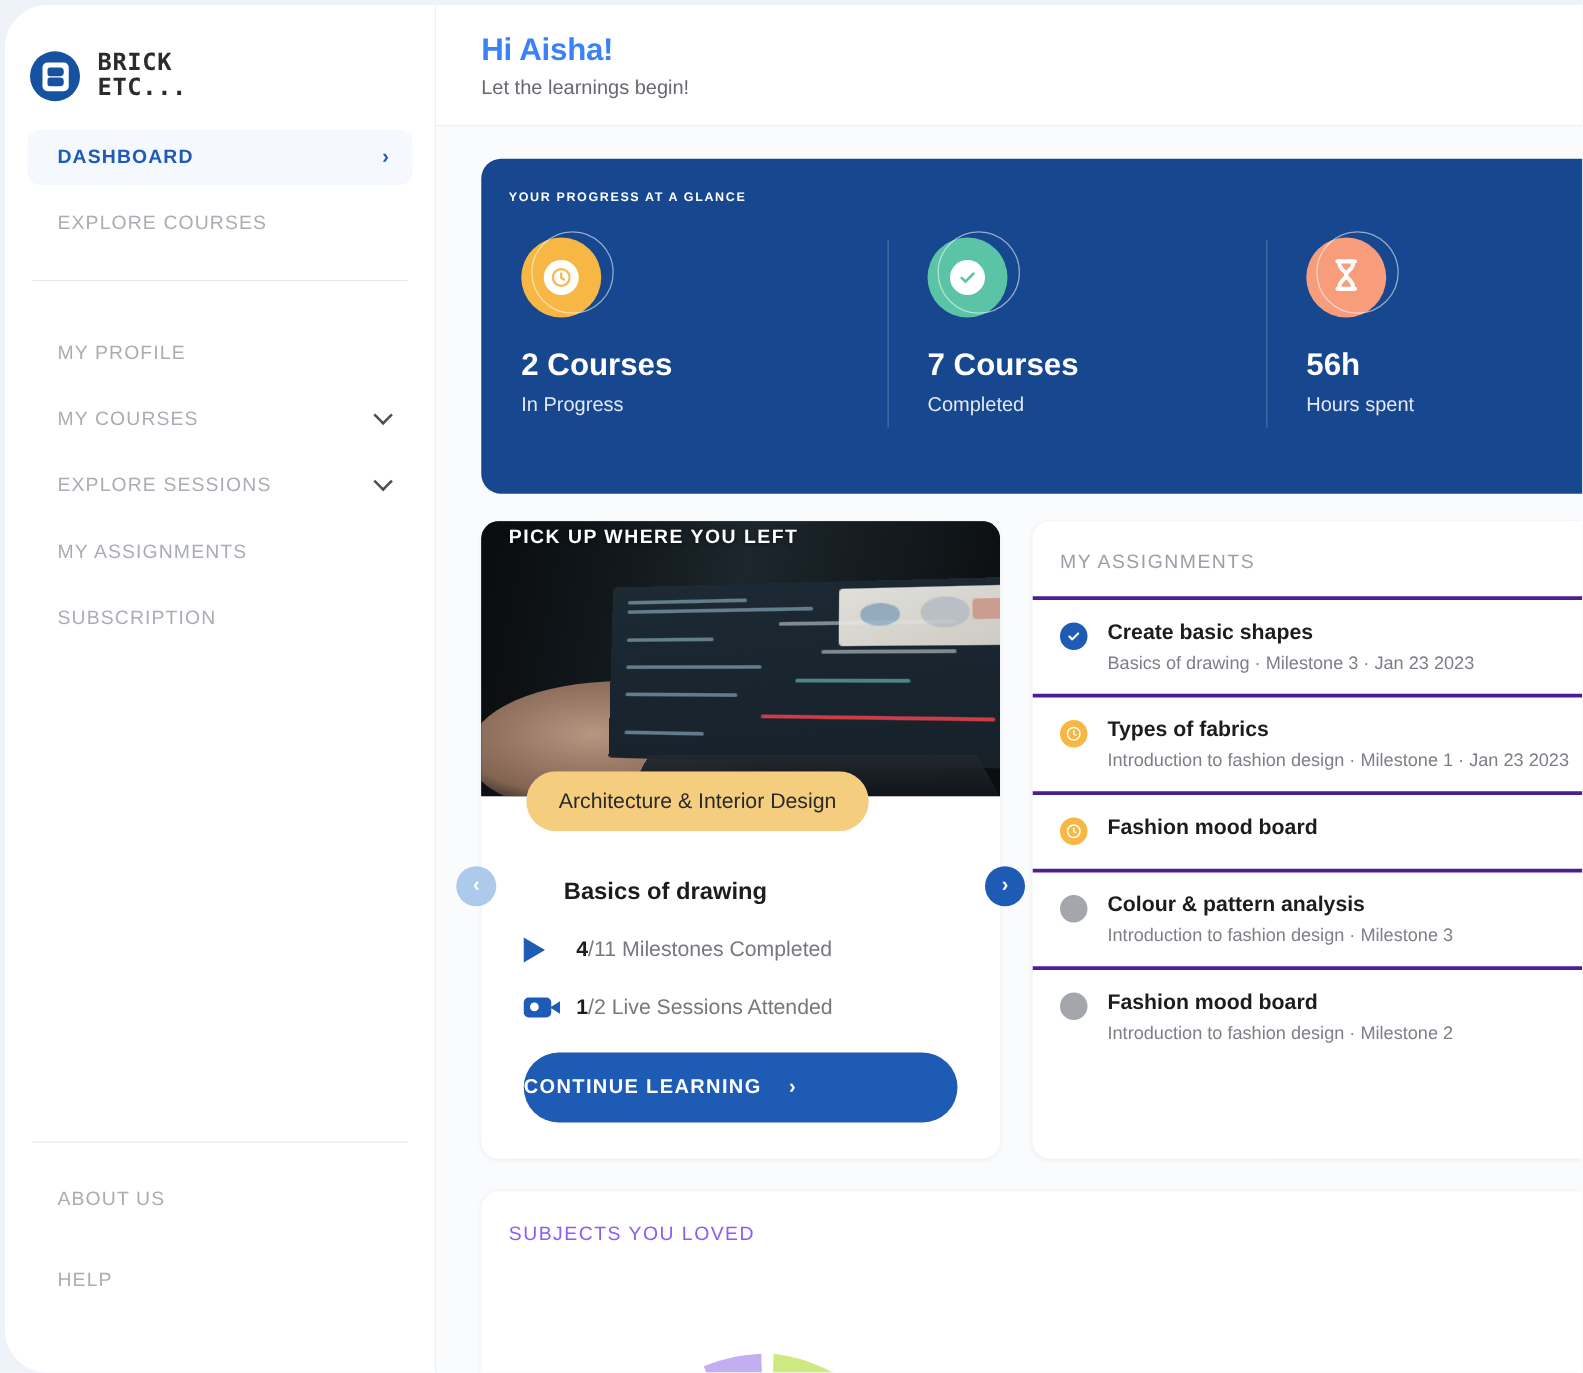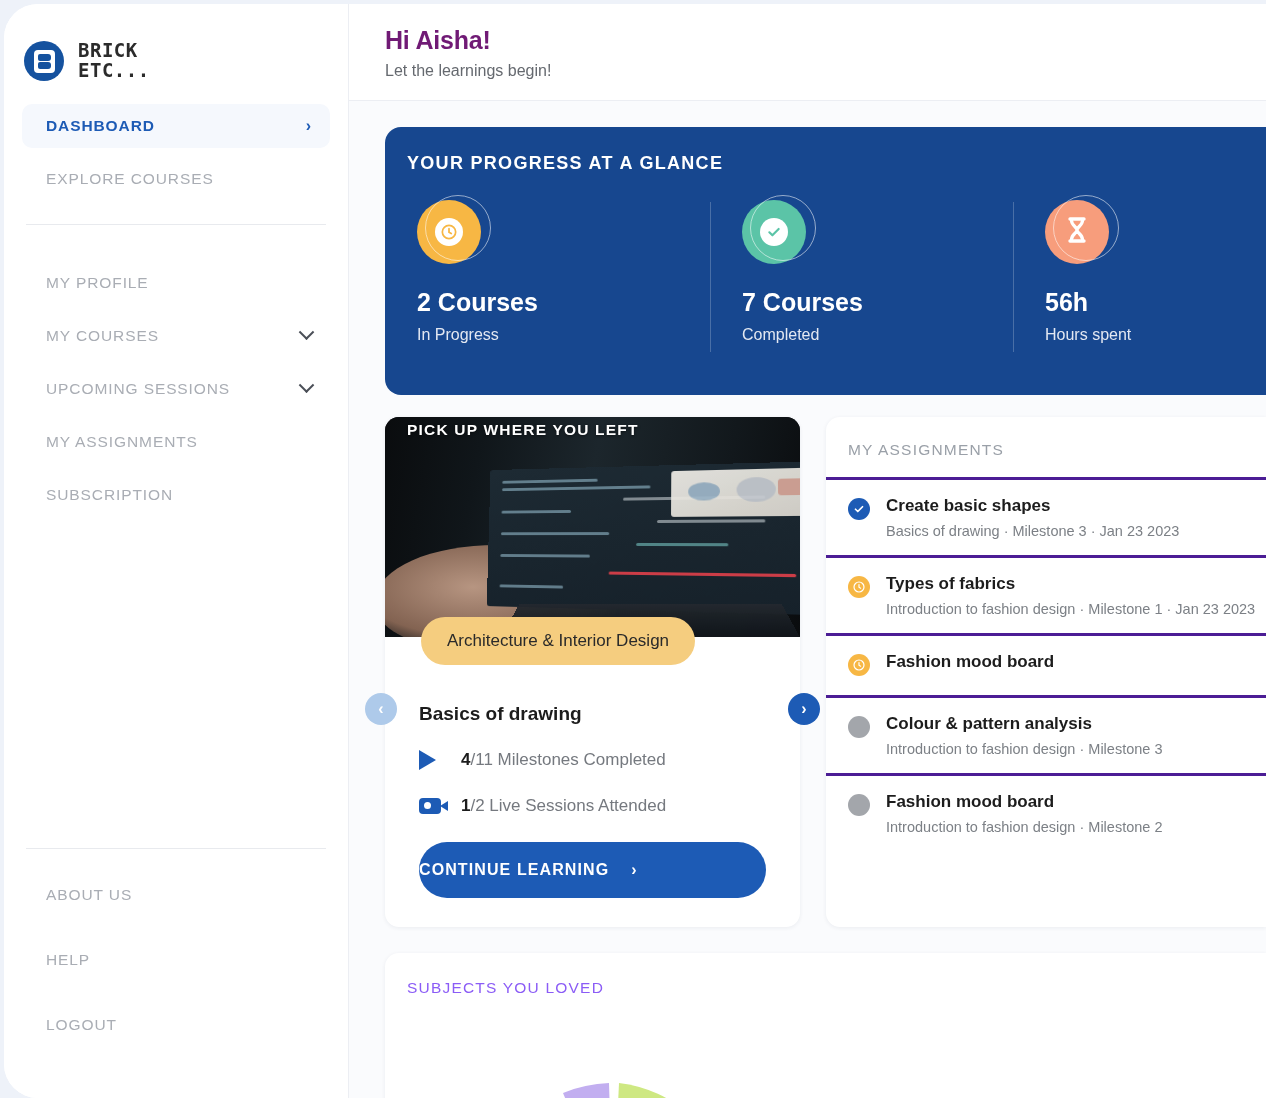--- a/index.html
+++ b/index.html
@@ -138,42 +138,42 @@
   }
 
   .topbar {
     background: #ffffff;
     padding: 22px 0 20px 36px;
     border-bottom: 1px solid #eceef3;
   }
   .greet-title {
     font-size: 25px;
     font-weight: 700;
-    color: #701a75;
+    color: #3b82f6;
     letter-spacing: -0.2px;
   }
   .greet-sub {
     margin-top: 7px;
     font-size: 16px;
     color: #65696f;
   }
 
   .content { padding: 26px 0 0 36px; }
 
   
   .banner {
     background: #17478f;
     border-radius: 16px 0 0 16px;
     height: 268px;
     padding: 26px 0 0 22px;
     color: #fff;
     margin-right: 0;
   }
   .banner-title {
-    font-size: 18px;
+    font-size: 10px;
     font-weight: 700;
     letter-spacing: 1.3px;
     margin-bottom: 26px;
   }
   .stats { display: flex; }
   .stat {
     flex: 0 0 303px;
     padding-left: 32px;
     position: relative;
   }
@@ -303,20 +303,21 @@
     border-radius: 30px;
     z-index: 6;
     white-space: nowrap;
   }
   .resume-body { padding: 66px 34px 0 34px; }
   .course-name {
     font-size: 19px;
     font-weight: 700;
     color: #1c1c1c;
     margin-bottom: 25px;
+    margin-left: 32px;
   }
   .metric {
     display: flex;
     align-items: center;
     gap: 16px;
     margin-bottom: 26px;
     font-size: 17px;
     color: #75797f;
   }
   .metric b { color: #1c1c1c; font-weight: 700; }
@@ -480,44 +481,41 @@
 
     <div class="nav-block">
       <div class="nav-item">
         <span>MY PROFILE</span>
       </div>
       <div class="nav-item">
         <span>MY COURSES</span>
         <span class="chev-down"></span>
       </div>
       <div class="nav-item">
-        <span>UPCOMING SESSIONS</span>
+        <span>EXPLORE SESSIONS</span>
         <span class="chev-down"></span>
       </div>
       <div class="nav-item">
         <span>MY ASSIGNMENTS</span>
       </div>
       <div class="nav-item">
         <span>SUBSCRIPTION</span>
       </div>
     </div>
 
     <div class="nav-spacer"></div>
 
     <div class="nav-sep"></div>
 
     <div class="nav-bottom">
       <div class="nav-item">
         <span>ABOUT US</span>
       </div>
       <div class="nav-item">
         <span>HELP</span>
-      </div>
-      <div class="nav-item">
-        <span>LOGOUT</span>
       </div>
     </div>
   </aside>
 
   <section id="main">
 
     <div class="topbar">
       <div class="greet-title">Hi Aisha!</div>
       <div class="greet-sub">Let the learnings begin!</div>
     </div>

